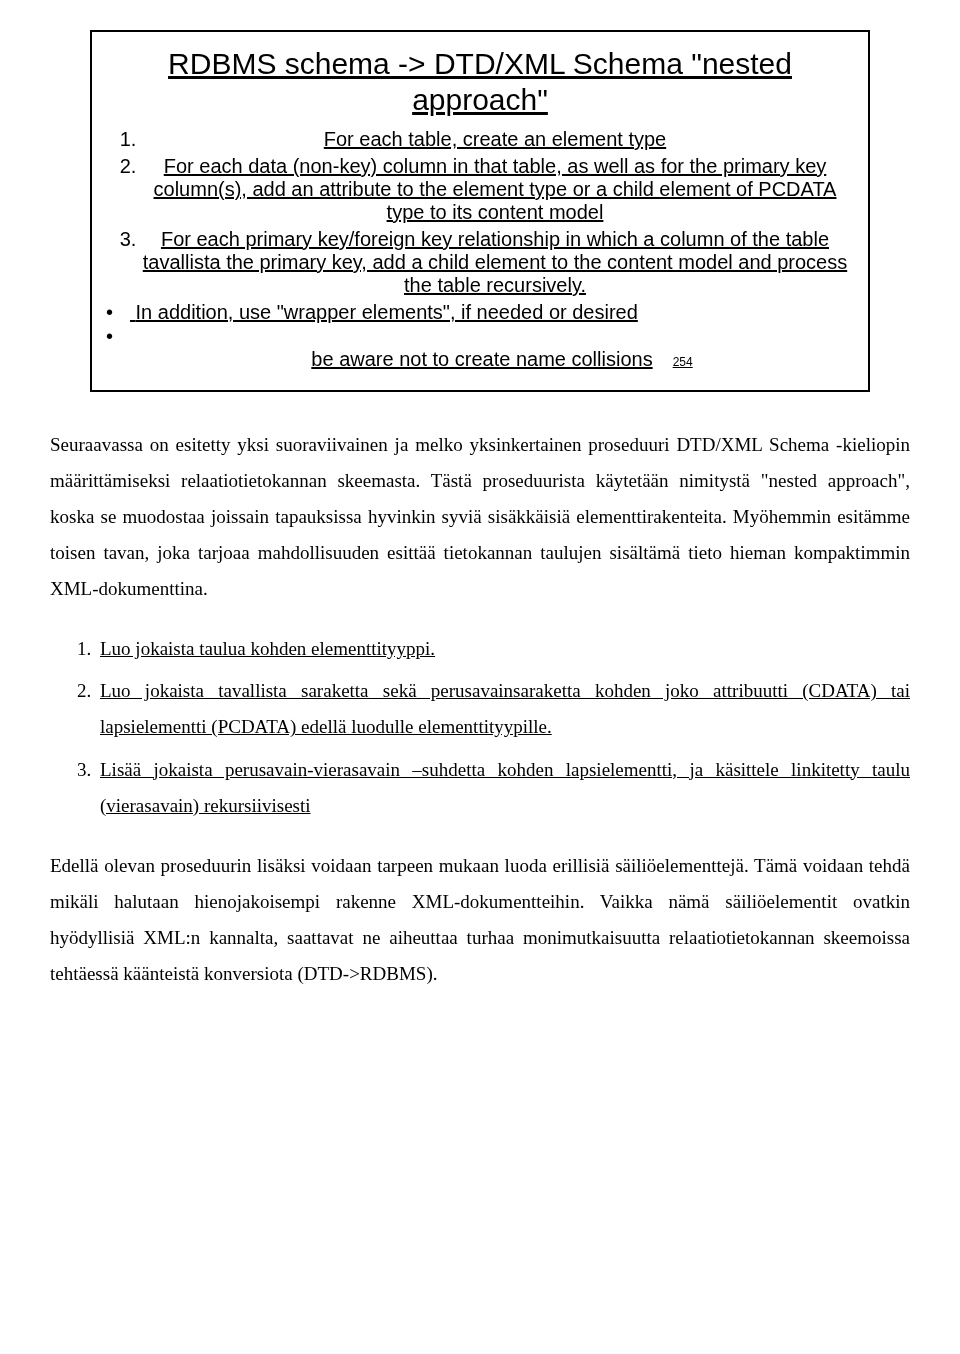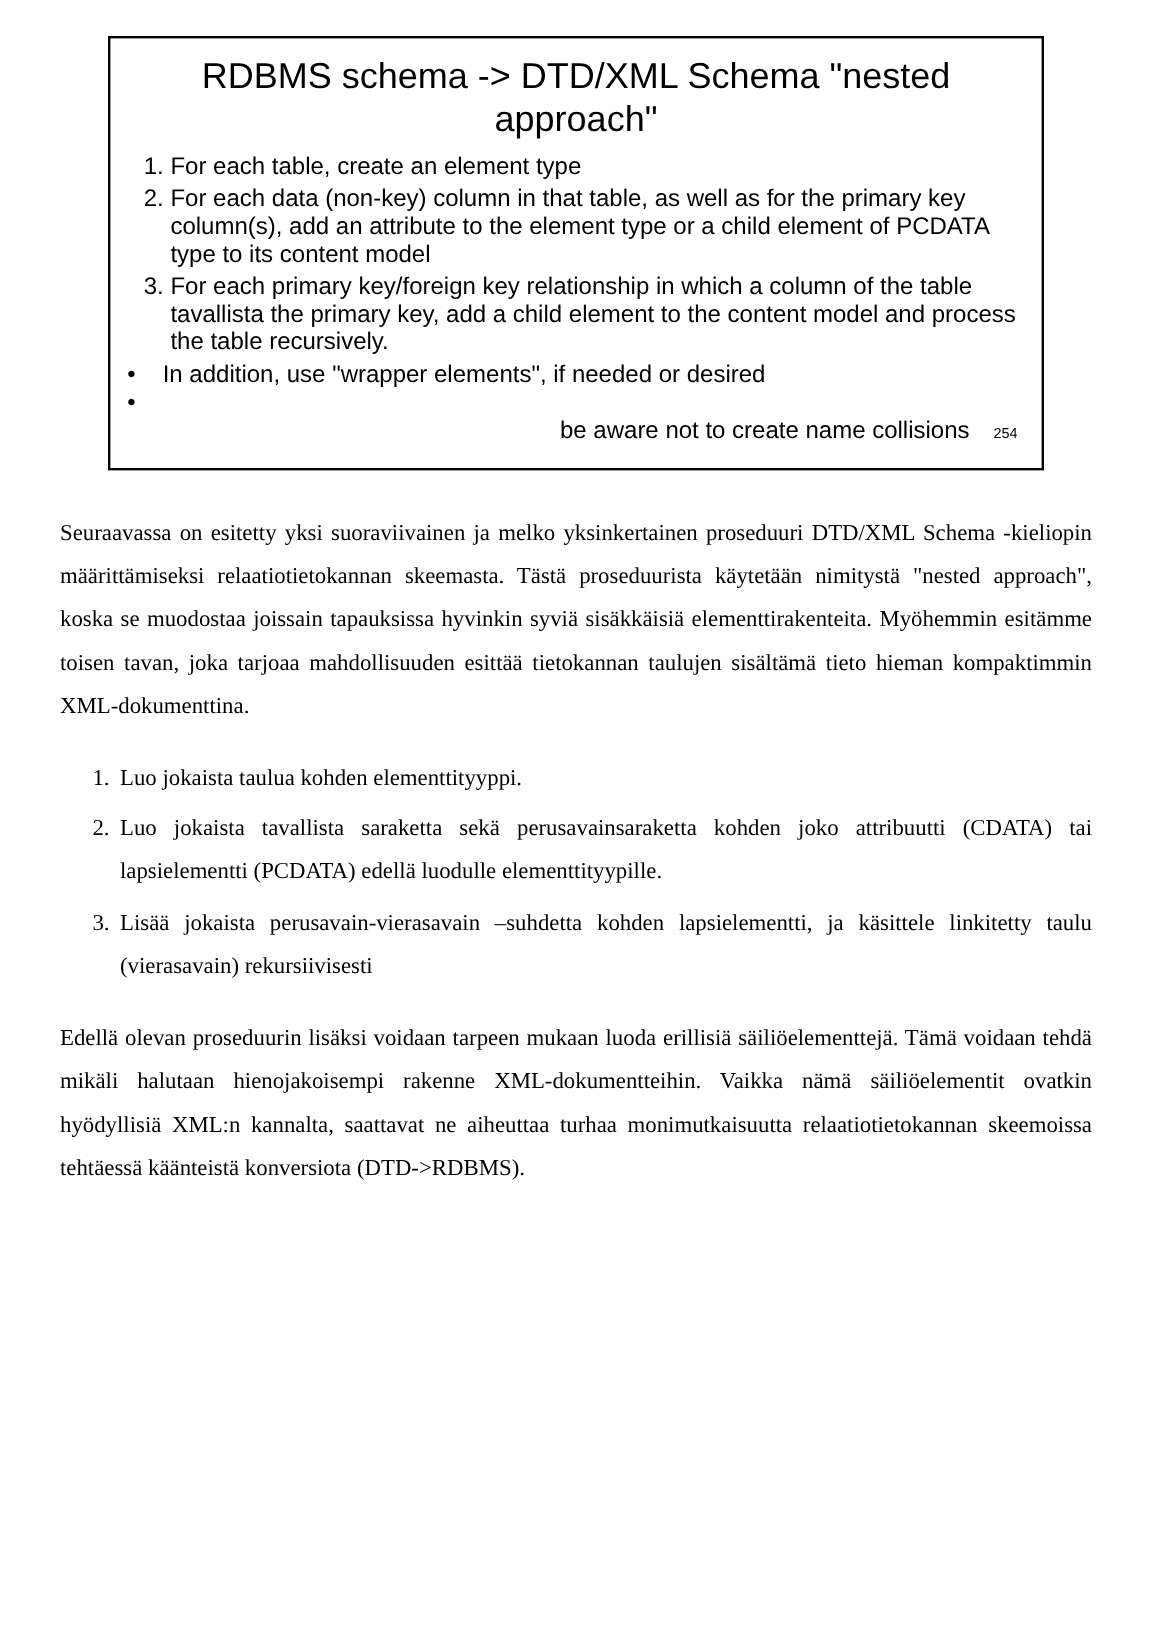--- a/index.html
+++ b/index.html
@@ -11,35 +11,37 @@
     width: 960px;
   }
   .page {
     padding: 30px 50px 40px 50px;
   }
   .slide-box {
     border: 2px solid #000;
     padding: 10px 20px 18px 20px;
     margin: 0 40px 35px 40px;
     font-family: Arial, Helvetica, sans-serif;
+    text-decoration: underline;
   }
   .slide-title {
     font-size: 30px;
     line-height: 1.2;
     text-align: center;
     margin: 4px 0 10px 0;
   }
   .slide-list {
     font-size: 20px;
     line-height: 1.15;
     padding-left: 30px;
     margin: 0;
   }
   .slide-list > li {
     margin-bottom: 4px;
+    text-align: center;
   }
   .slide-bullets {
     list-style: none;
     padding-left: 18px;
     margin: 4px 0 0 0;
     font-size: 20px;
     line-height: 1.18;
   }
   .slide-bullets > li::before {
     content: "•";
@@ -54,39 +56,40 @@
     font-size: 19px;
   }
   .slide-sub > li::before {
     content: "–";
     display: inline-block;
     width: 22px;
     margin-left: -22px;
   }
   .slide-last-row {
     display: flex;
-    justify-content: flex-end;
+    justify-content: center;
     align-items: baseline;
     margin-left: 26px;
   }
   .slide-num {
     font-size: 12px;
     padding-left: 20px;
   }
   .body-text {
     font-size: 19px;
     line-height: 1.9;
   }
   .para {
     margin: 0 0 24px 0;
     text-align: justify;
   }
   .num-list {
     padding-left: 46px;
     margin: 0 0 24px 0;
+    text-decoration: underline;
   }
   .num-list > li {
     margin-bottom: 6px;
     text-align: justify;
     padding-left: 4px;
   }
 </style>
 </head>
 <body>
 

